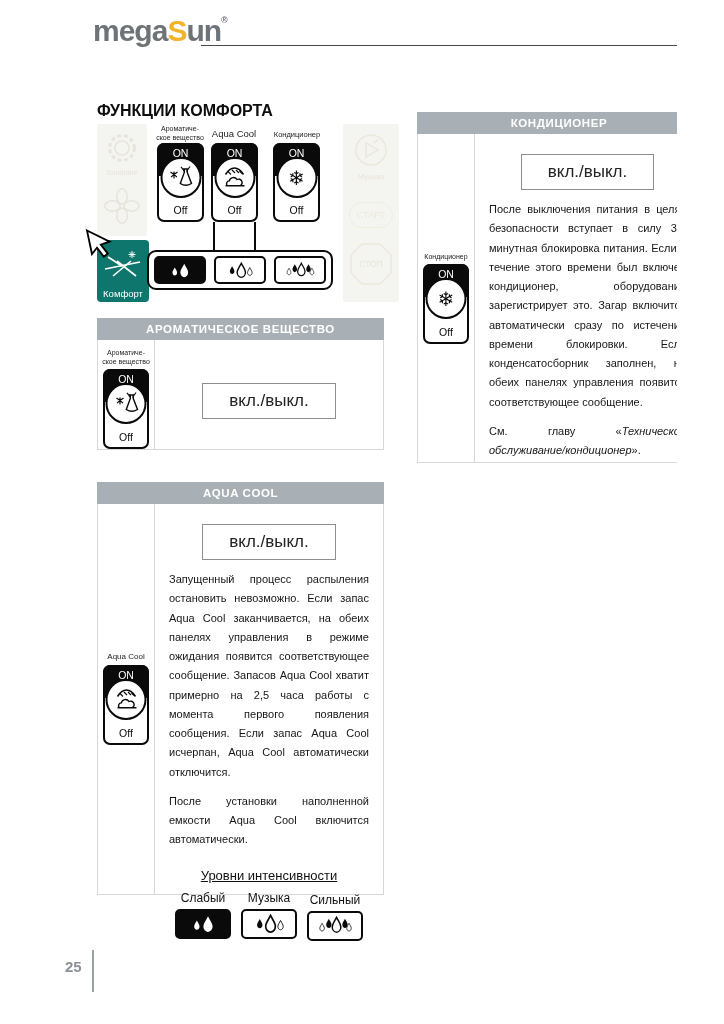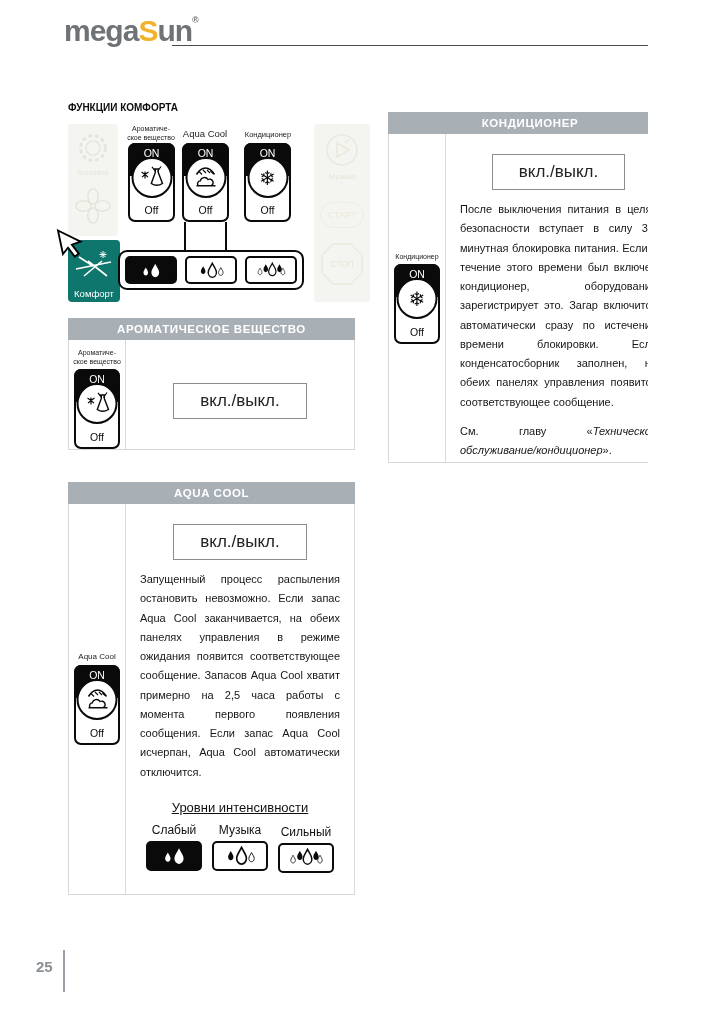--- a/index.html
+++ b/index.html
@@ -1,28 +1,28 @@
 <!DOCTYPE html>
 <html><head>
 <meta charset="utf-8">
 <style>
   html,body{margin:0;padding:0;background:#ffffff;}
   .page{position:relative;width:648px;height:1024px;background:#fff;
-        font-family:"Liberation Sans",sans-serif;color:#151515;overflow:hidden;}
+        font-family:"Liberation Sans",sans-serif;color:#151515;overflow:hidden;margin-left:29px;}
 
   
   .logo{position:absolute;left:64px;top:14px;font-size:30px;font-weight:700;
         color:#6e7378;letter-spacing:-1px;}
   .logo .ls{color:#f2b32a;}
   .logo .lreg{font-size:9px;vertical-align:18px;letter-spacing:0;}
   .logo-rule{position:absolute;left:172px;top:45px;width:503px;height:0;
              border-bottom:1.6px solid #4a4a4a;}
 
   
-  .main-heading{position:absolute;left:68px;top:102px;font-size:10px;font-weight:700;color:#0d0d0d;}
+  .main-heading{position:absolute;left:68px;top:102px;font-size:16px;font-weight:700;color:#0d0d0d;}
 
   
   .figure{position:absolute;left:68px;top:122px;width:302px;height:182px;}
   .strip{position:absolute;background:#f4f4f1;border-radius:3px;}
   .strip-left{left:0;top:2px;width:50px;height:112px;}
   .strip-right{right:0;top:2px;width:56px;height:178px;}
   .faded-label{position:absolute;width:100%;text-align:center;font-size:7.5px;color:#e7e4d8;}
 
   .comfort-btn{position:absolute;left:0;top:118px;width:52px;height:62px;background:#0f766e;
                border-radius:4px;}
@@ -308,20 +308,21 @@
               <path d="M5.5 19 a3 3 0 0 1 2.3-4.6 A4.2 4.2 0 0 1 15.5 13 a3.2 3.2 0 0 1 3.2 6" stroke-width="1.4"></path>
               <path d="M4 19.3 h19" stroke-width="1.4"></path>
             </svg>
           </div>
           <div class="tgl-off">Off</div>
         </div>
       </div>
       <div class="panel-main">
         <div class="switch-row"><span class="switch-box">вкл./выкл.</span></div>
         <p class="para">Запущенный процесс распыления остановить невозможно. Если запас Aqua Cool заканчивается, на обеих панелях управления в режиме ожидания появится соответствующее сообщение. Запасов Aqua Cool хватит примерно на 2,5 часа работы с момента первого появления сообщения. Если запас Aqua Cool исчерпан, Aqua Cool автоматически отключится.</p>
+        <p class="para">После установки наполненной емкости Aqua Cool включится автоматически.</p>
         <div class="int-heading">Уровни интенсивности</div>
         <div class="levels">
           <div class="level">
             <div class="level-label">Слабый</div>
             <div class="level-btn dark">
               <svg width="36" height="20" viewBox="0 0 44 26">
                 <use href="#dropP" class="dw" transform="translate(9,8) scale(0.5)"></use>
                 <use href="#dropP" class="dw" transform="translate(20,2) scale(0.85)"></use>
               </svg>
             </div>

